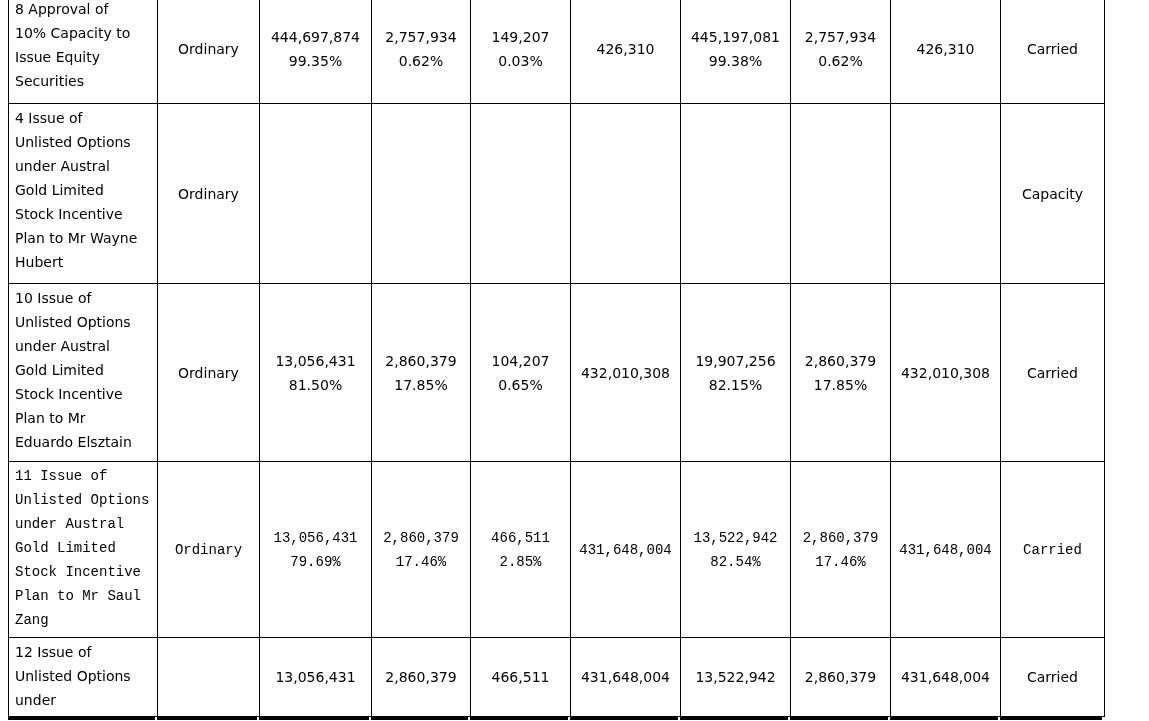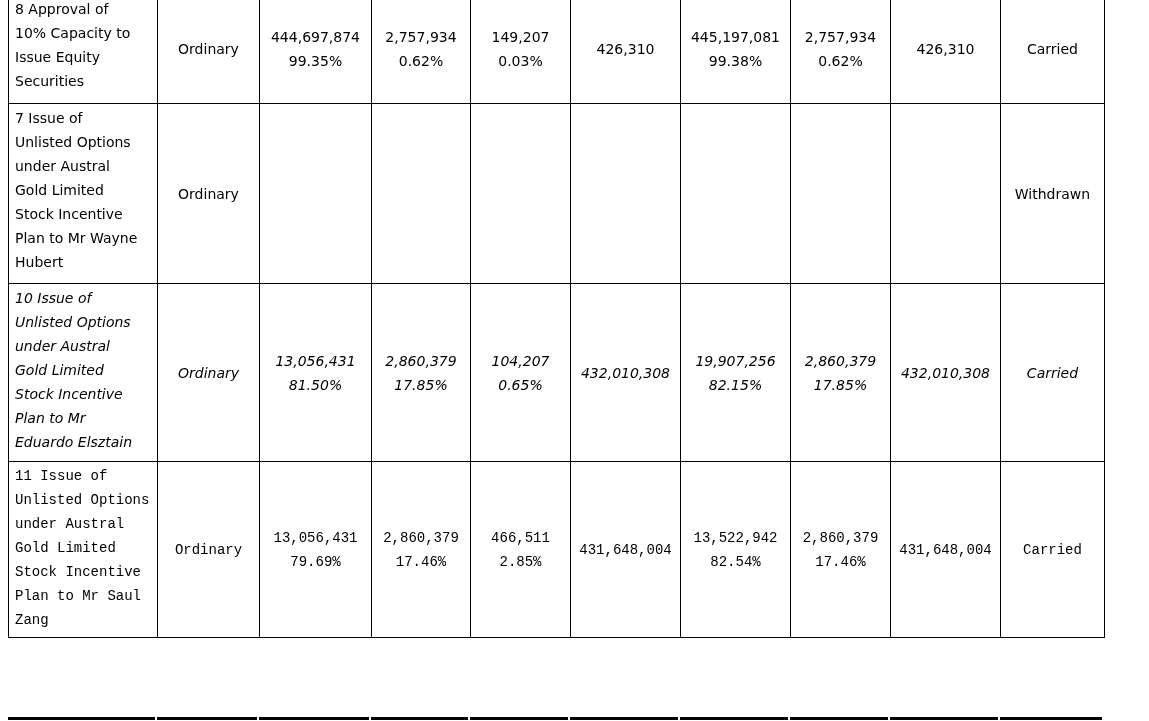--- a/index.html
+++ b/index.html
@@ -39,21 +39,21 @@
     text-align: left;
     padding: 2px 6px;
   }
   td.center {
     vertical-align: middle;
     text-align: center;
     padding: 2px 4px;
   }
   tr.r1 { height: 109px; }
   tr.r2 { height: 180px; }
-  tr.r3 { height: 178px; font-style: italic; }
+  tr.r3 { height: 178px; }
   tr.r4 { height: 176px; font-family: Liberation Mono, monospace; }
   tr.r5 { height: 79px; }
   .page-break-bar {
     position: absolute;
     left: 8px;
     top: 717px;
     height: 3px;
     width: 1096px;
     display: flex;
   }
@@ -98,36 +98,36 @@
 0.03%</td>
           <td class="center">426,310</td>
           <td class="center">445,197,081
 99.38%</td>
           <td class="center">2,757,934
 0.62%</td>
           <td class="center">426,310</td>
           <td class="center">Carried</td>
         </tr>
         <tr class="r2">
-          <td class="desc">7 Issue of
+          <td class="desc">4 Issue of
 Unlisted Options
 under Austral
 Gold Limited
 Stock Incentive
 Plan to Mr Wayne
 Hubert</td>
           <td class="center">Ordinary</td>
           <td class="center"></td>
           <td class="center"></td>
           <td class="center"></td>
           <td class="center"></td>
           <td class="center"></td>
           <td class="center"></td>
           <td class="center"></td>
-          <td class="center">Withdrawn</td>
+          <td class="center">Capacity</td>
         </tr>
         <tr class="r3">
           <td class="desc">10 Issue of
 Unlisted Options
 under Austral
 Gold Limited
 Stock Incentive
 Plan to Mr
 Eduardo Elsztain</td>
           <td class="center">Ordinary</td>
@@ -158,20 +158,34 @@
 79.69%</td>
           <td class="center">2,860,379
 17.46%</td>
           <td class="center">466,511
 2.85%</td>
           <td class="center">431,648,004</td>
           <td class="center">13,522,942
 82.54%</td>
           <td class="center">2,860,379
 17.46%</td>
+          <td class="center">431,648,004</td>
+          <td class="center">Carried</td>
+        </tr>
+        <tr class="r5">
+          <td class="desc">12 Issue of
+Unlisted Options
+under</td>
+          <td class="center"></td>
+          <td class="center">13,056,431</td>
+          <td class="center">2,860,379</td>
+          <td class="center">466,511</td>
+          <td class="center">431,648,004</td>
+          <td class="center">13,522,942</td>
+          <td class="center">2,860,379</td>
           <td class="center">431,648,004</td>
           <td class="center">Carried</td>
         </tr>
       </tbody>
     </table>
   </div>
   <div class="page-break-bar">
       <span style="width: 147px;"></span>
       <span style="width: 100px;"></span>
       <span style="width: 110px;"></span>

